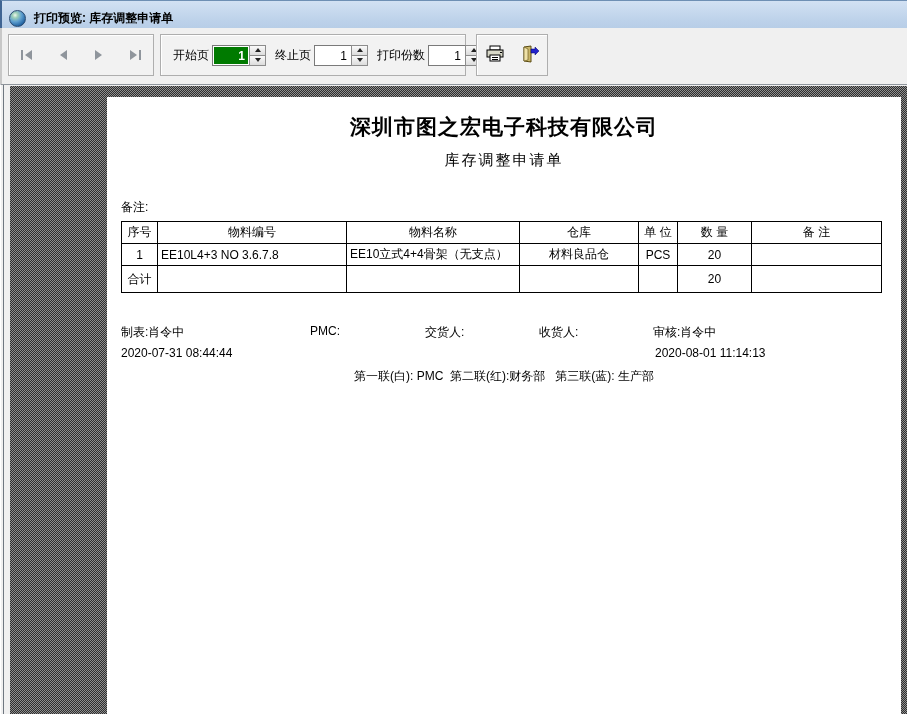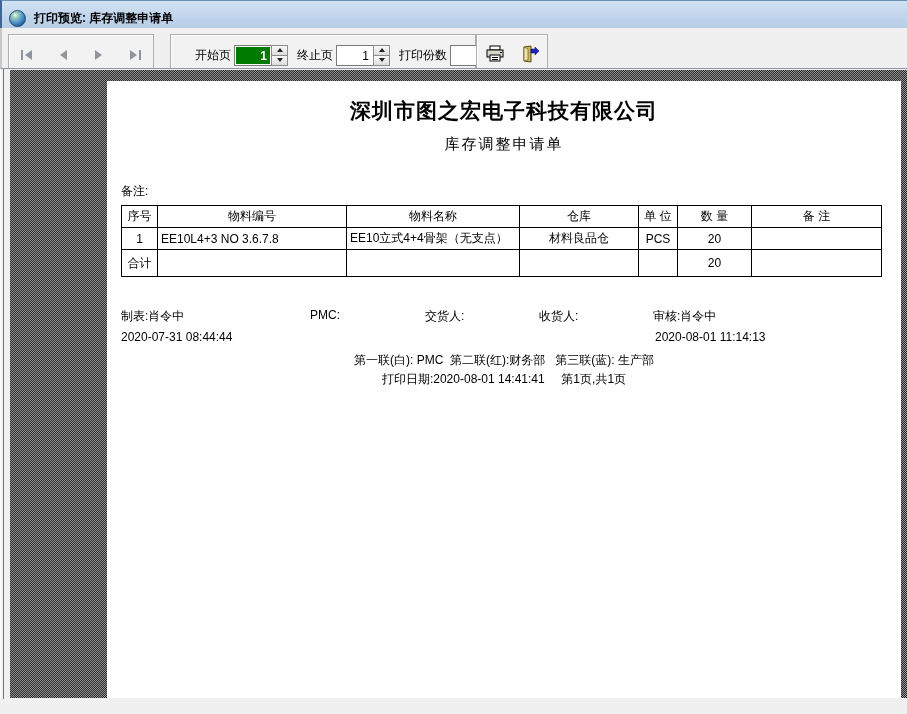--- a/index.html
+++ b/index.html
@@ -14,42 +14,42 @@
   .globe { width:17px; height:17px; border-radius:50%; margin:0 8px 0 7px;
     background:radial-gradient(circle at 34% 28%, #eef8ee 0%, #9fd0b8 18%, #5e9fd0 45%, #1e5f9e 78%, #123c66 100%);
     border:1px solid #2a4a70; }
   .title-text { font-size:12px; font-weight:bold; color:#000; }
 
   
   .toolbar { position:absolute; left:0; top:28px; width:907px; height:56px; background:#f0f0f0; border-left:2px solid #c8c8c8;}
   .tgroup { position:absolute; top:6px; height:42px; background:#f2f2f2;
     border:1px solid #aeaeae; box-shadow:inset 1px 1px 0 #ffffff; display:flex; align-items:center; }
   .g-nav { left:6px; width:146px; justify-content:space-around; }
-  .g-pages { left:168px; width:306px; padding:0 24px; }
+  .g-pages { left:158px; width:306px; padding:0 12px; }
   .g-print { left:474px; width:72px; justify-content:space-around; }
 
   .navbtn { width:30px; height:30px; display:flex; align-items:center; justify-content:center; background:transparent; border:none; }
   .navbtn svg { display:block; }
 
   .spin-label { font-size:12px; color:#000; white-space:nowrap; margin-right:3px; }
   .spinner { display:flex; align-items:stretch; height:21px; margin-right:9px; }
   .spin-field { width:37px; height:21px; border:1px solid #7a7a7a; border-right:none;
     background:#fff; color:#000; font-size:12px; text-align:right; padding:3px 4px 0 0; }
   .spin-field.active { background:#007a00; color:#fff; font-weight:bold; box-shadow:inset 0 0 0 1px #fff; }
   .spin-btns { width:17px; display:flex; flex-direction:column; }
   .spin-up,.spin-down { flex:1; background:linear-gradient(#fafafa,#dcdcdc);
     border:1px solid #8c8c8c; display:flex; align-items:center; justify-content:center; }
   .spin-down { border-top:none; }
   .tri-up { width:0; height:0; border-left:3px solid transparent; border-right:3px solid transparent; border-bottom:4px solid #222; }
   .tri-down { width:0; height:0; border-left:3px solid transparent; border-right:3px solid transparent; border-top:4px solid #222; }
 
   .iconbtn { width:30px; height:30px; display:flex; align-items:center; justify-content:center; background:transparent; border:none; }
 
   
-  .preview { position:absolute; left:0; top:68px; width:907px; height:630px;
+  .preview { position:absolute; left:0; top:84px; width:907px; height:630px;
     background:#f0f0f0; border-top:1px solid #8f959c; border-left:1px solid #ffffff; }
   .preview-inner-edge { position:absolute; left:2px; top:0; width:1px; height:630px; background:#6f7780; }
   .dither { position:absolute; left:9px; top:1px; right:0; bottom:0; overflow:hidden;
     background-image:
       linear-gradient(45deg,#2e2e2e 25%,transparent 25%,transparent 75%,#2e2e2e 75%),
       linear-gradient(45deg,#2e2e2e 25%,#8f8f8f 25%,#8f8f8f 75%,#2e2e2e 75%);
     background-size:2px 2px; background-position:0 0,1px 1px; }
 
   
   .page { position:absolute; left:97px; top:11px; width:794px; height:760px; background:#ffffff; color:#000; }
@@ -251,17 +251,16 @@
         <span class="f-pmc">PMC:</span>
         <span class="f-deliver">交货人:</span>
         <span class="f-receive">收货人:</span>
         <span class="f-audit">审核:肖令中</span>
       </div>
       <div class="footer-r2">
         <span class="f-maker-time">2020-07-31 08:44:44</span>
         <span class="f-audit-time">2020-08-01 11:14:13</span>
       </div>
       <div class="copies-line">第一联(白): PMC  第二联(红):财务部   第三联(蓝): 生产部</div>
-      <div class="print-line">打印日期:2020-08-01 14:41:41     第1页,共1页</div>
     </div>
 
   </div>
 </div>
 
 </body></html>

